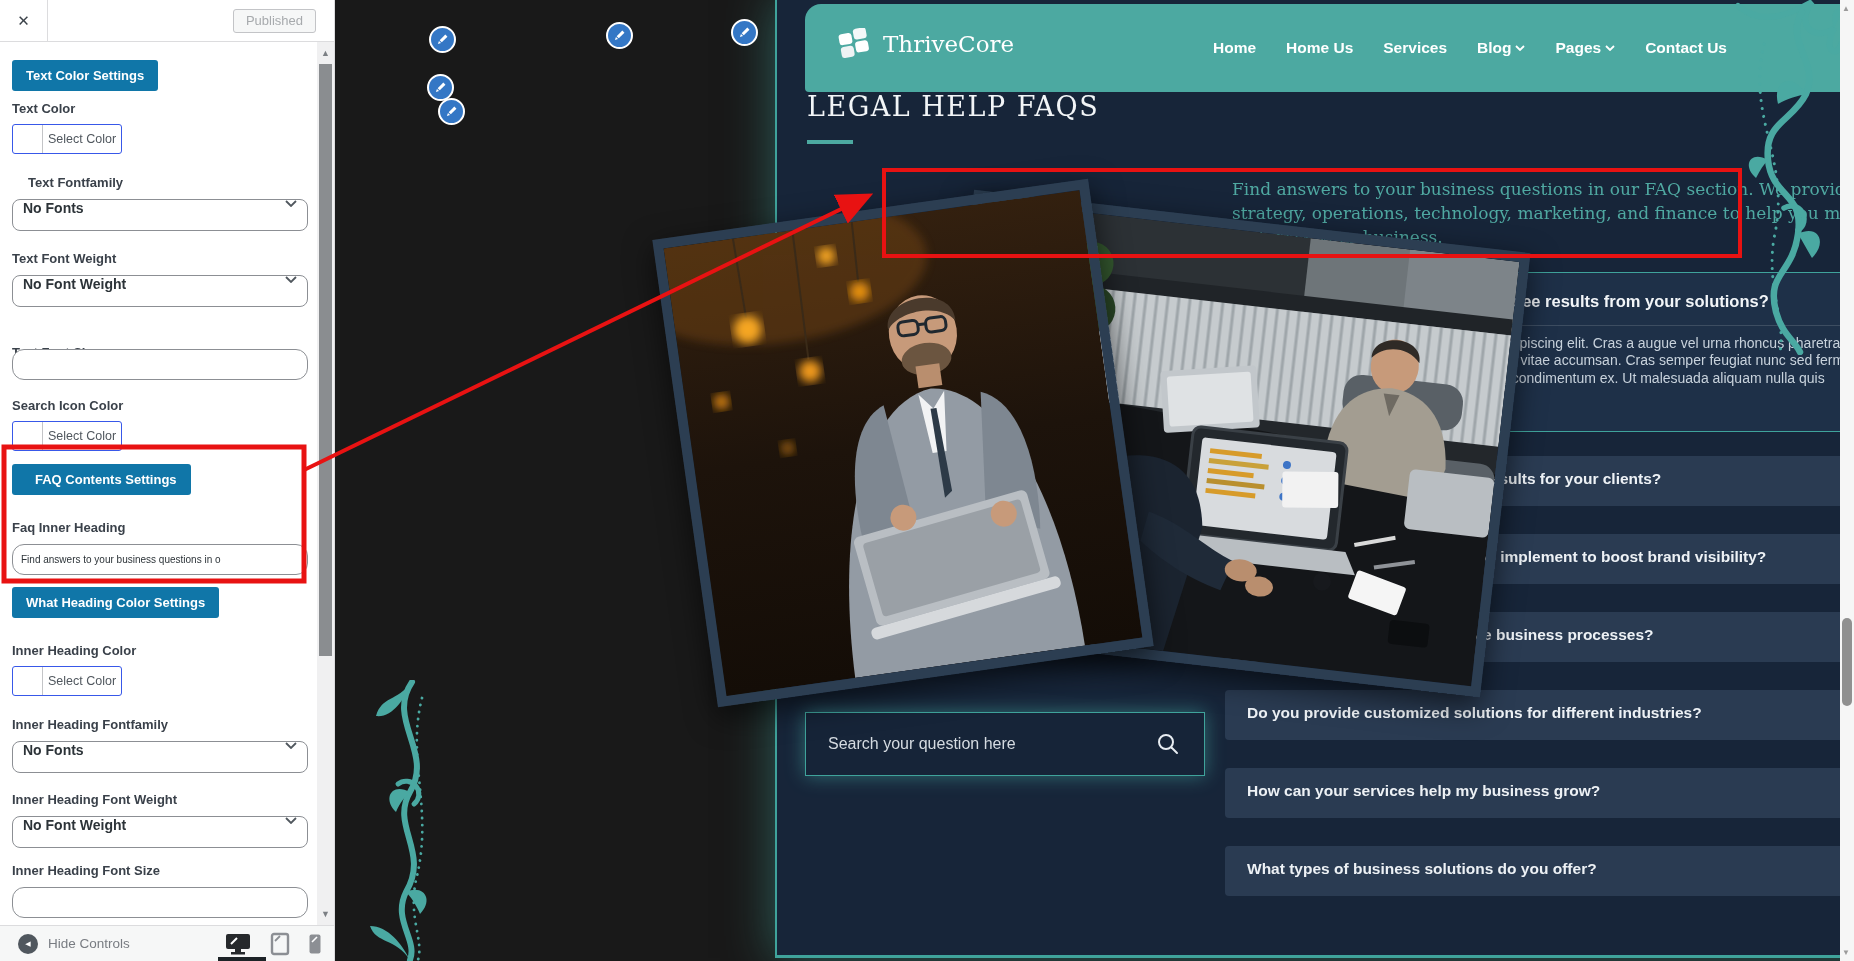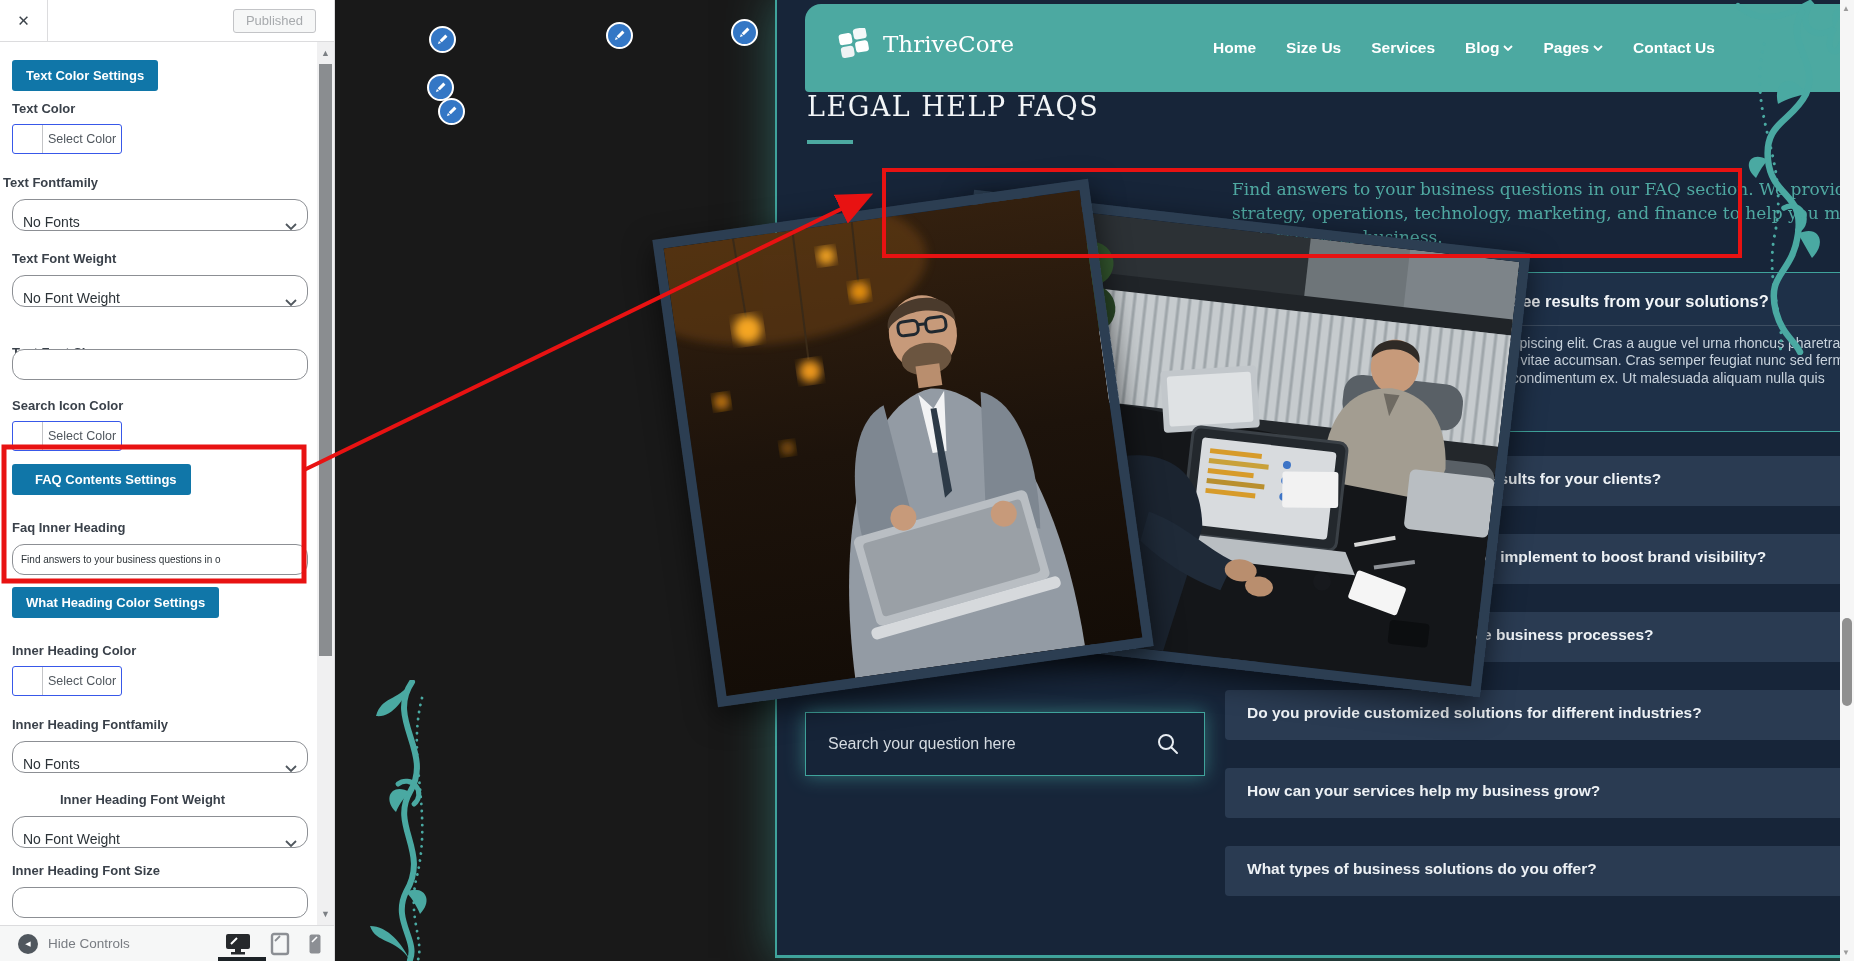--- a/index.html
+++ b/index.html
@@ -11,21 +11,21 @@
   .sidebar { position:absolute; left:0; top:0; width:335px; height:961px; background:#ffffff; z-index:10; border-right:1px solid #dcdcde; }
   .sb-topbar { position:absolute; left:0; top:0; width:100%; height:42px; background:#fff; border-bottom:1px solid #dcdcde; }
   .sb-close { position:absolute; left:0; top:0; width:48px; height:41px; border-right:1px solid #dcdcde; display:flex; align-items:center; justify-content:center; font-size:15px; color:#3c434a; cursor:pointer; background:#fff; border-top:none; border-left:none; border-bottom:none; }
   .sb-published { position:absolute; right:18px; top:9px; height:24px; padding:0 12px; background:#f6f7f7; border:1px solid #c3c4c7; border-radius:3px; color:#a7aaad; font-size:13px; line-height:22px; }
   .sb-abs { position:absolute; }
   .sb-btn { background:#1076a8; color:#fff; font-weight:700; font-size:13px; border:none; border-radius:3px; padding:0 14px; height:31px; line-height:31px; cursor:pointer; }
   .sb-label { font-size:13px; font-weight:700; color:#3a414a; }
   .sb-colorctl { width:110px; height:30px; border:1.5px solid #3858e9; border-radius:3px; background:#fff; display:flex; align-items:center; }
   .sb-colorswatch { width:30px; height:100%; border-right:1px solid #c3c4c7; }
   .sb-colorlabel { flex:1; text-align:center; font-size:12.5px; color:#50575e; }
-  .sb-select { width:296px; height:32px; border:1px solid #8c8f94; border-radius:13px; background:#fff; display:flex; align-items:flex-end; padding:0 10px; font-size:14px; color:#2c3338; cursor:pointer; }
+  .sb-select { width:296px; height:32px; border:1px solid #8c8f94; border-radius:8px; background:#fff; display:flex; align-items:flex-start; padding:0 10px; font-size:14px; color:#2c3338; cursor:pointer;font-weight:bold; }
   .sb-select span { flex:1; }
   .sb-input { width:296px; height:31px; border:1px solid #8c8f94; border-radius:12px; background:#fff; font-size:10px; color:#2c3338; padding:0 8px; font-family:"Liberation Sans",sans-serif; }
   .sb-scrollbar { position:absolute; right:0; top:42px; width:17px; height:883px; background:#f0f0f1; }
   .sb-thumb { position:absolute; left:2px; top:22px; width:13px; height:592px; background:#8a8d90; }
   .sb-arrow { position:absolute; left:4px; font-size:9px; color:#7b7f84; }
   .sb-bottombar { position:absolute; left:0; bottom:0; width:100%; height:36px; background:#f6f7f7; border-top:1px solid #dcdcde; }
   .hidecontrols-circle { position:absolute; left:18px; top:8px; width:20px; height:20px; border-radius:50%; background:#50575e; color:#fff; font-size:7px; display:flex; align-items:center; justify-content:center; cursor:pointer; }
   .hidecontrols-label { position:absolute; left:48px; top:10px; font-size:13.5px; color:#787c82; }
   .dev-underline { position:absolute; left:218px; bottom:0; width:48px; height:4px; background:#1d2327; }
 
@@ -83,21 +83,21 @@
     </div>
 
     <button class="sb-btn sb-abs" style="left:12px; top:60px;">Text Color Settings</button>
 
     <div class="sb-label sb-abs" style="left:12px; top:101px;">Text Color</div>
     <div class="sb-colorctl sb-abs" style="left:12px; top:124px;">
       <div class="sb-colorswatch"></div>
       <div class="sb-colorlabel">Select Color</div>
     </div>
 
-    <div class="sb-label sb-abs" style="left:3px; top:175px;text-align:center;">Text Fontfamily</div>
+    <div class="sb-label sb-abs" style="left:28px; top:175px;text-align:center;">Text Fontfamily</div>
     <div class="sb-select sb-abs" style="left:12px; top:199px;">
       <span>No Fonts</span>
       <svg width="12" height="7" viewBox="0 0 12 7">
           <polyline points="1,1 6,6 11,1" fill="none" stroke="#50575e" stroke-width="1.8"></polyline>
         </svg>
     </div>
 
     <div class="sb-label sb-abs" style="left:12px; top:251px;">Text Font Weight</div>
     <div class="sb-select sb-abs" style="left:12px; top:275px;">
       <span>No Font Weight</span>
@@ -129,21 +129,21 @@
     </div>
 
     <div class="sb-label sb-abs" style="left:12px; top:717px;">Inner Heading Fontfamily</div>
     <div class="sb-select sb-abs" style="left:12px; top:741px;">
       <span>No Fonts</span>
       <svg width="12" height="7" viewBox="0 0 12 7">
           <polyline points="1,1 6,6 11,1" fill="none" stroke="#50575e" stroke-width="1.8"></polyline>
         </svg>
     </div>
 
-    <div class="sb-label sb-abs" style="left:12px; top:792px;margin-left:48px;">Inner Heading Font Weight</div>
+    <div class="sb-label sb-abs" style="left:12px; top:792px;">Inner Heading Font Weight</div>
     <div class="sb-select sb-abs" style="left:12px; top:816px;">
       <span>No Font Weight</span>
       <svg width="12" height="7" viewBox="0 0 12 7">
           <polyline points="1,1 6,6 11,1" fill="none" stroke="#50575e" stroke-width="1.8"></polyline>
         </svg>
     </div>
 
     <div class="sb-label sb-abs" style="left:12px; top:863px;">Inner Heading Font Size</div>
     <input class="sb-input sb-abs" style="left: 12px; top: 887px;" value="">
 
@@ -189,21 +189,21 @@
             </g>
           </svg>
           <span class="brand-text">ThriveCore</span>
         </div>
 
         <nav class="nav">
           <span class="nav-item">
               <span>Home</span>
             </span>
           <span class="nav-item">
-              <span>Size Us</span>
+              <span>Home Us</span>
             </span>
           <span class="nav-item">
               <span>Services</span>
             </span>
           <span class="nav-item">
               <span>Blog</span>
             <svg width="10" height="6" viewBox="0 0 10 6">
                 <polyline points="1,1 5,5 9,1" fill="none" stroke="#fff" stroke-width="1.8"></polyline>
               </svg>
           </span>

